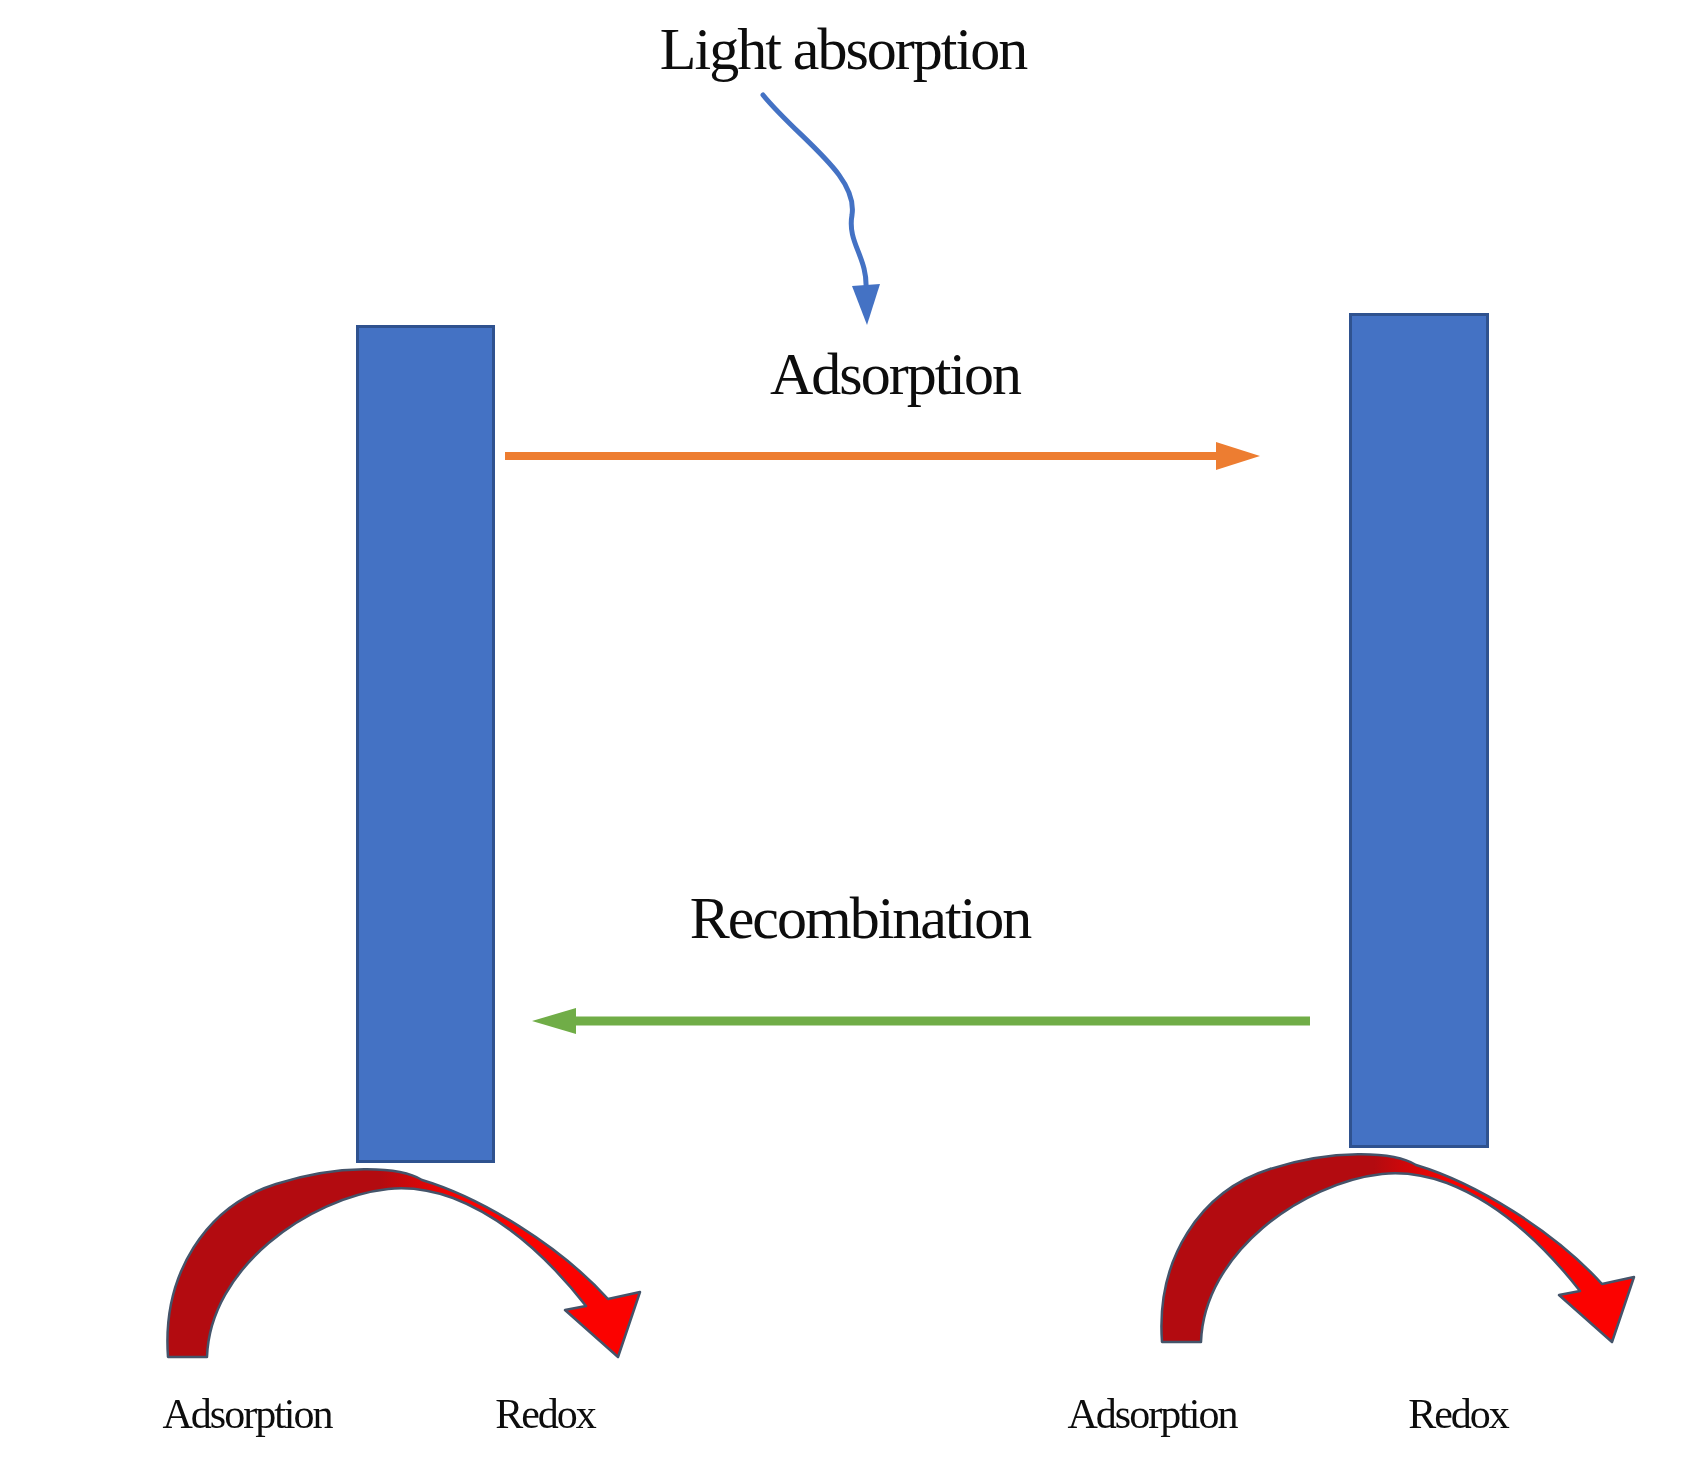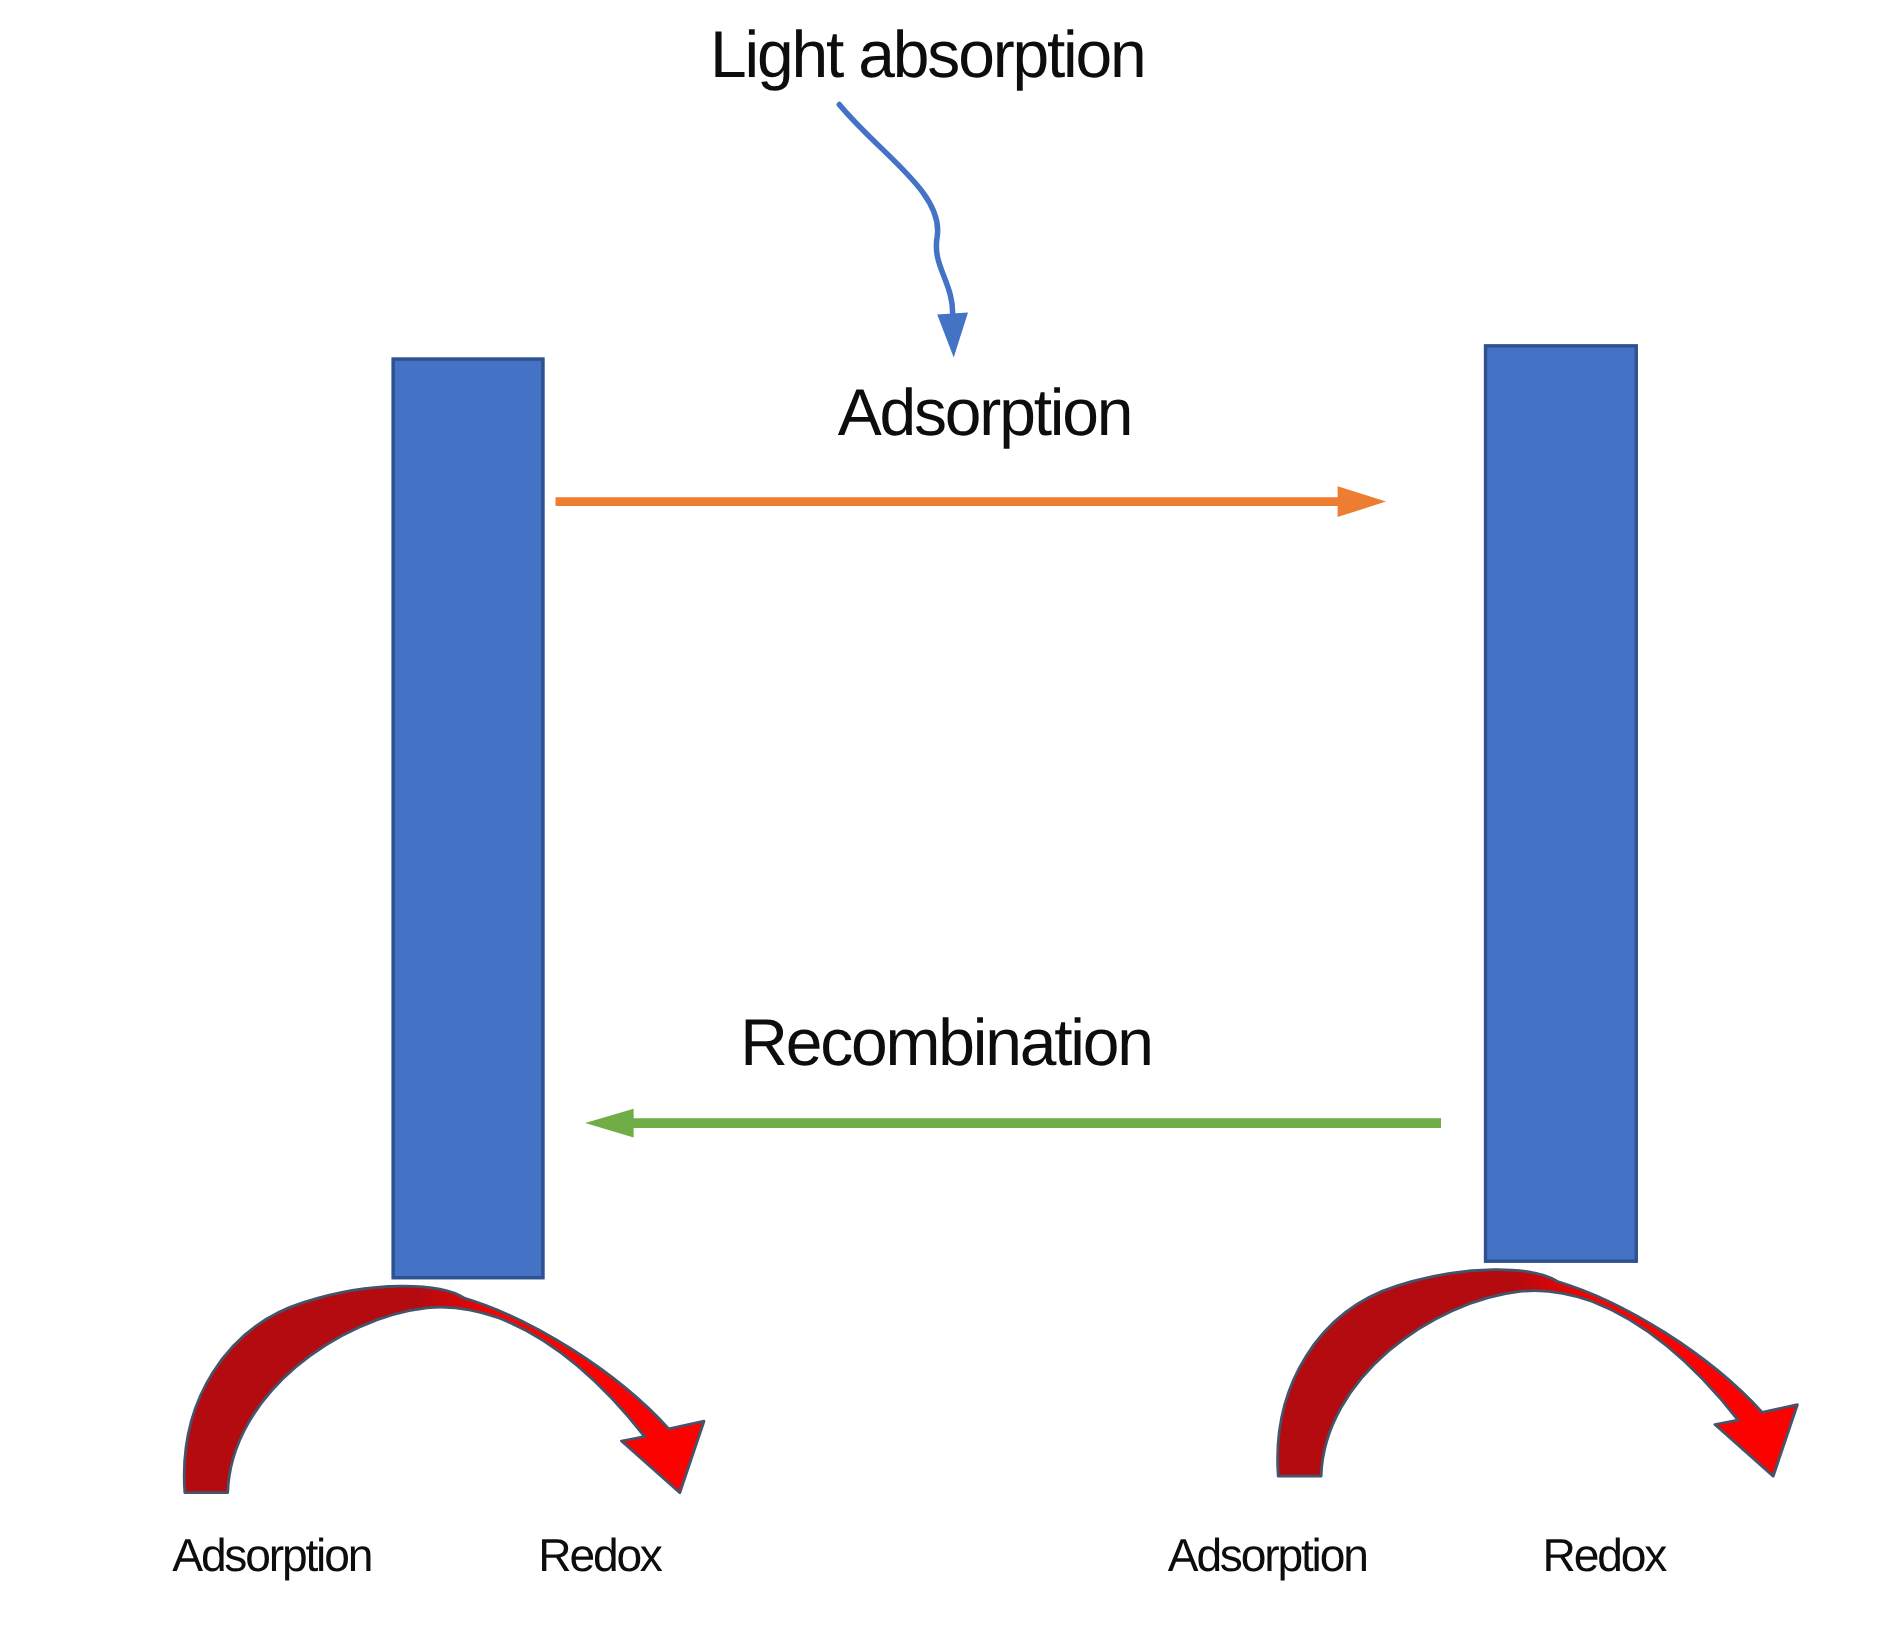--- a/index.html
+++ b/index.html
@@ -9,41 +9,42 @@
     overflow: hidden;
   }
   .stage { position: absolute; left: 0; top: 0; width: 1708px; height: 1483px; }
   .label {
     position: absolute;
     transform: translateX(-50%);
     font-size: 60px;
     letter-spacing: -2px;
     white-space: nowrap;
     font-weight: 500;
+    font-family: Liberation Serif, serif;
   }
   .label.big { font-size: 42px; }
   .band-bar {
     position: absolute;
     box-sizing: border-box;
     border: 3px solid;
   }
   svg { position: absolute; overflow: visible; }
 </style>
 </head>
 <body style="color: rgb(13, 13, 13); background-color: rgb(255, 255, 255);">
 
 <div class="stage">
 
   <div class="label" style="left:843px; top:15px;">Light absorption</div>
 
 
 
   <div class="label" style="left:895px; top:340px;">Adsorption</div>
 
-  <div class="label" style="left:860px; top:884px;margin-top:29px;">Recombination</div>
+  <div class="label" style="left:860px; top:884px;">Recombination</div>
 
   <div class="label big" style="left:247px; top:1390px;">Adsorption</div>
 
   <div class="label big" style="left:545px; top:1390px;">Redox</div>
 
   <div class="label big" style="left:1152px; top:1390px;">Adsorption</div>
 
   <div class="label big" style="left:1458px; top:1390px;">Redox</div>
 
   <div class="band-bar" style="left: 356px; top: 325px; width: 139px; height: 838px; background-color: rgb(68, 114, 196); border-color: rgb(47, 82, 143);"></div>

